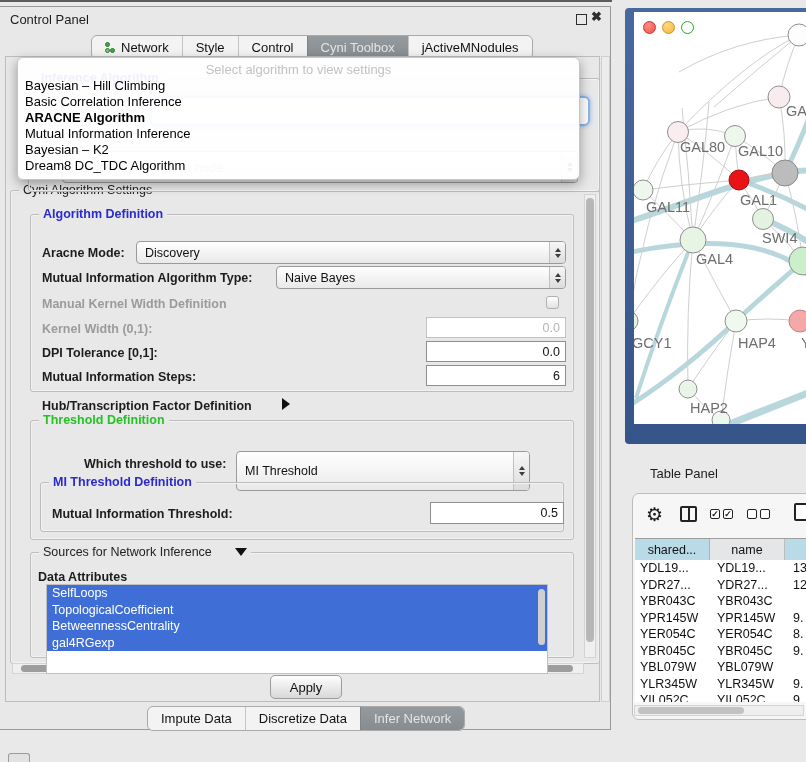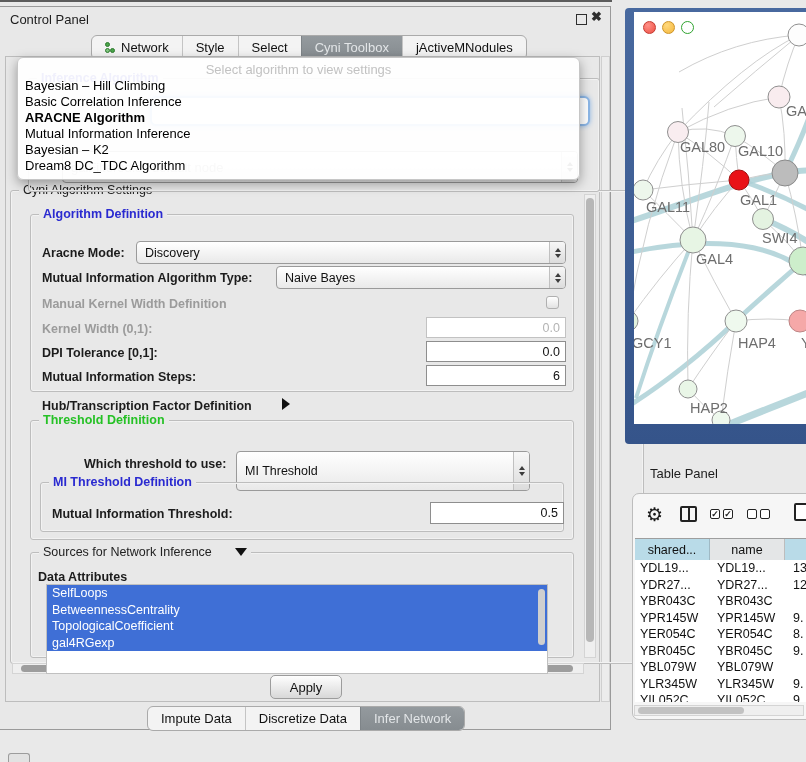--- a/index.html
+++ b/index.html
@@ -110,21 +110,21 @@
         <i></i>
         <i></i>
         <i></i>
       </span>
       <span>Network</span>
     </div>
     <div class="tab">
       <span>Style</span>
     </div>
     <div class="tab">
-      <span>Select</span>
+      <span>Control</span>
     </div>
     <div class="tab selected">
       <span>Cyni Toolbox</span>
     </div>
     <div class="tab">
       <span>jActiveMNodules</span>
     </div>
   </div>
 
 <div class="abs" id="content"></div>
@@ -145,21 +145,21 @@
 <div class="abs" id="dropdown">
   <div id="dd-placeholder">Select algorithm to view settings</div>
 <div class="dd-item" style="top: 20px;">Bayesian – Hill Climbing</div>
     <div class="dd-item" style="top: 36px;">Basic Correlation Inference</div>
     <div class="dd-item bold" style="top: 52px;">ARACNE Algorithm</div>
     <div class="dd-item" style="top: 68px;">Mutual Information Inference</div>
     <div class="dd-item" style="top: 84px;">Bayesian – K2</div>
     <div class="dd-item" style="top: 100px;">Dream8 DC_TDC Algorithm</div>
   </div>
 
-<div class="grp" style="left:10px;top:190px;width:588px;height:472px;padding-left:44px;">
+<div class="grp" style="left:10px;top:190px;width:588px;height:472px;">
   <span class="gtitle plain">Cyni Algorithm Settings</span>
 </div>
 <div class="vscroll" style="left:584px;top:194px;height:464px;">
   <div class="vthumb" style="top:3px;height:444px;"></div>
 </div>
 
 <div class="grp" style="left:30px;top:214px;width:542px;height:176px;">
   <span class="gtitle blue">Algorithm Definition</span>
 </div>
 <div class="lbl" style="left:42px;top:246px;">Aracne Mode:</div>
@@ -210,22 +210,22 @@
 <div class="grp" style="left:30px;top:552px;width:542px;height:104px;">
   <span class="gtitle plain" style="display:flex;align-items:center;gap:23px;">
     <span>Sources for Network Inference</span>
     <span class="arrow-down"></span>
   </span>
 </div>
 <div class="lbl" style="left:38px;top:570px;">Data Attributes</div>
 <div class="abs" id="attrlist">
     <div class="aitem sel">SelfLoops</div>
     <div class="lthumb"></div>
+    <div class="aitem sel">TopologicalCoefficient</div>
     <div class="aitem sel">BetweennessCentrality</div>
-    <div class="aitem sel">TopologicalCoefficient</div>
     <div class="aitem sel">gal4RGexp</div>
   </div>
 
 <div class="hscroll" style="left:12px;top:663px;width:572px;">
   <div class="hthumb" style="left:8px;width:552px;"></div>
 </div>
 <div class="abs" id="apply-btn">Apply</div>
 
 <div class="abs tabstrip" style="left:147px;top:706px;text-align:center;" id="bottom-tabs">
     <div class="tab">

